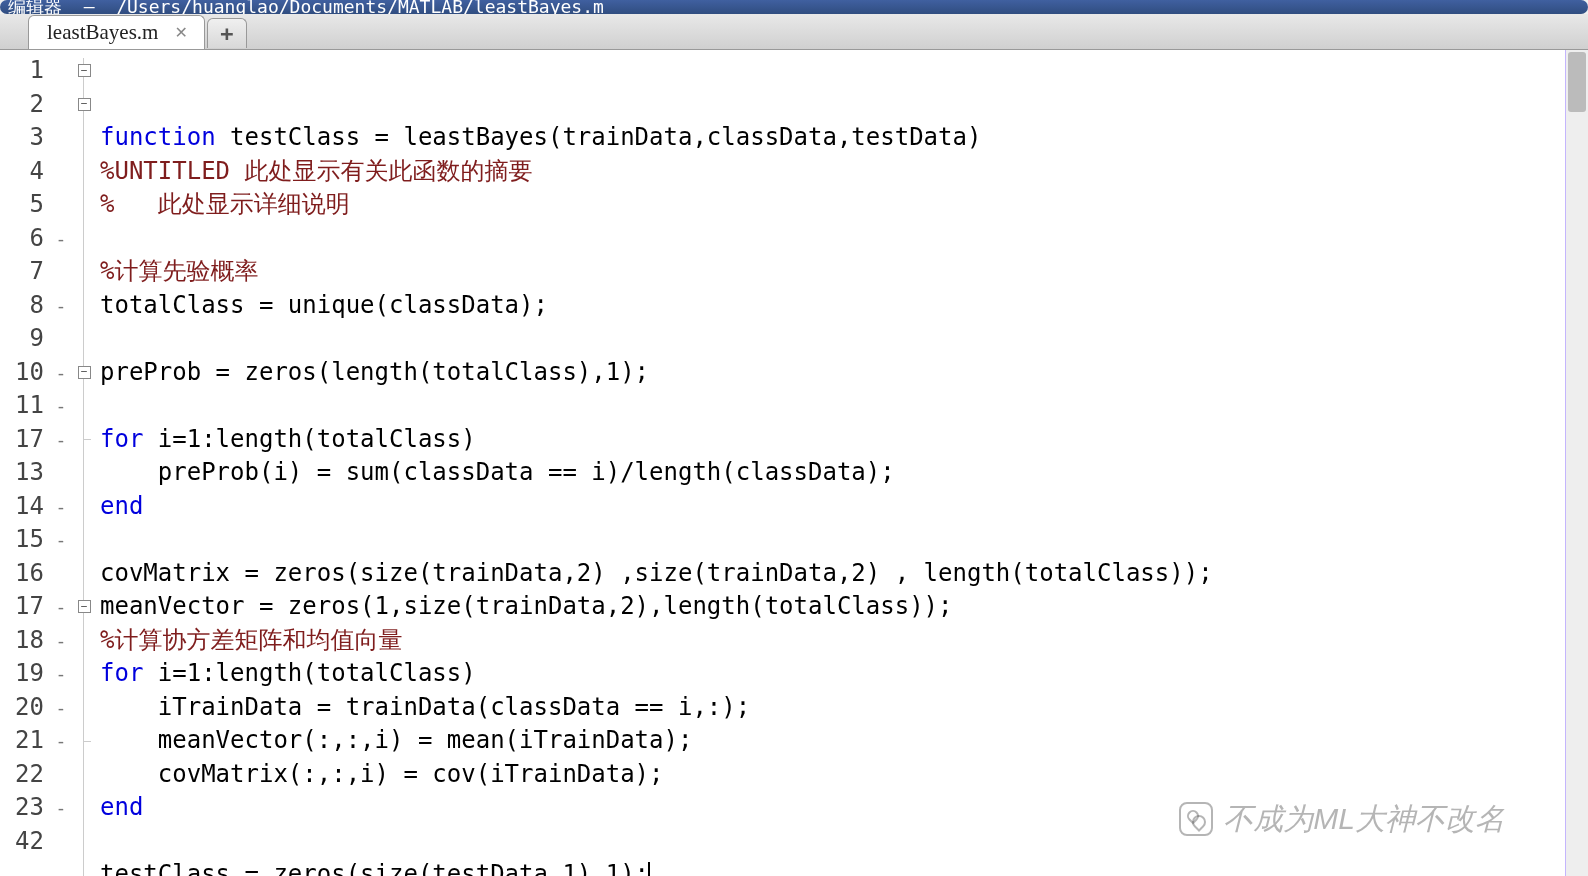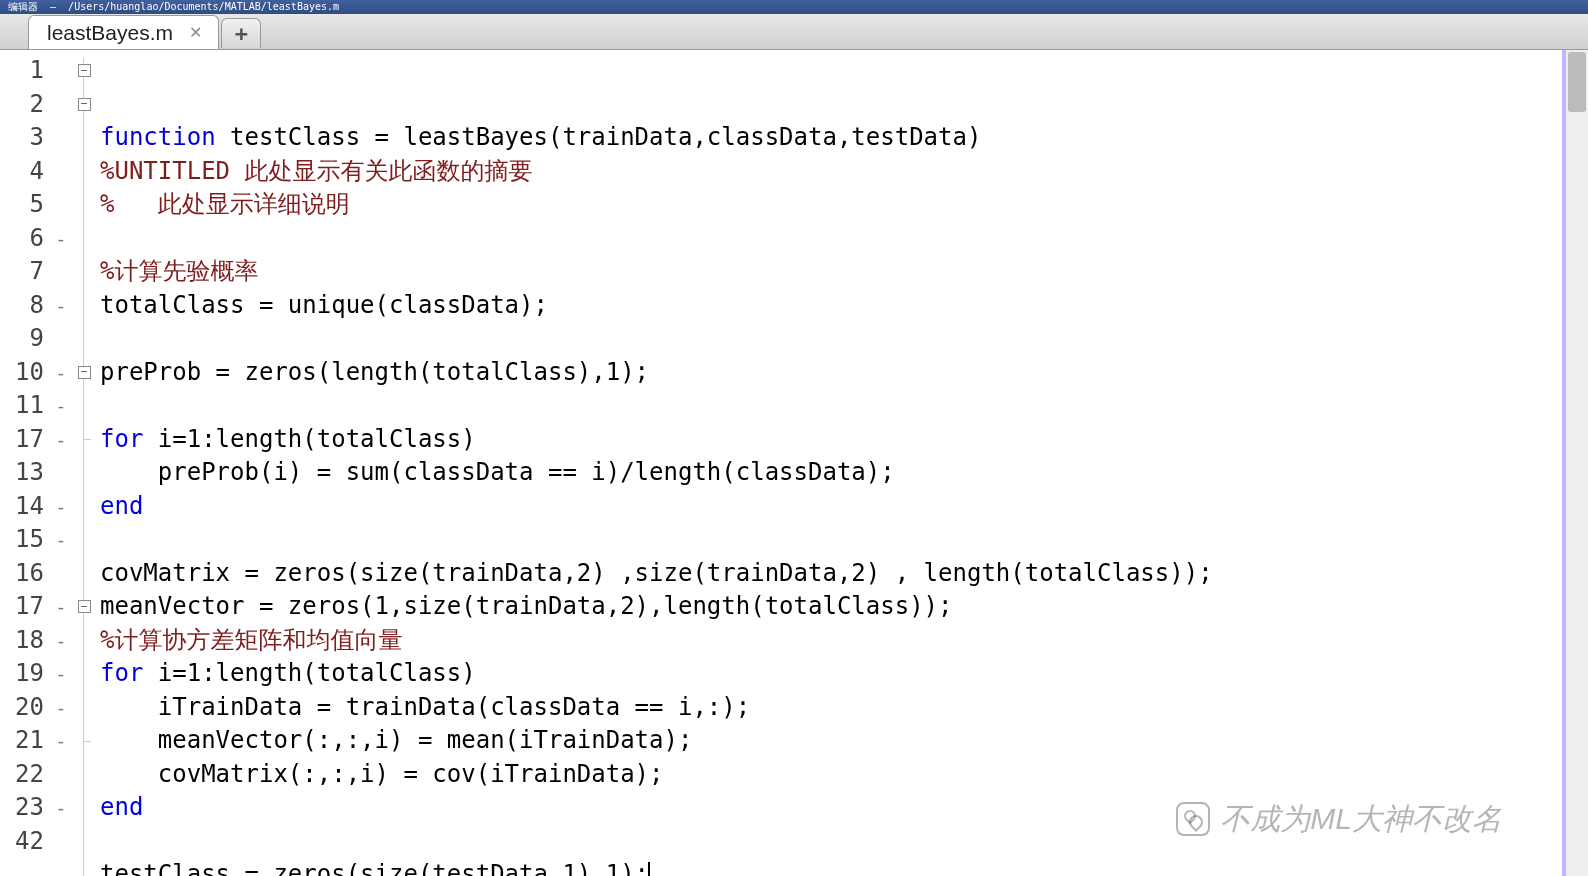--- a/index.html
+++ b/index.html
@@ -10,22 +10,23 @@
       width: 1588px;
       height: 876px;
     }
     .title-bar {
       height: 14px;
       background: linear-gradient(to bottom, #4060a0, #304d80);
       display: flex;
       align-items: center;
       padding: 0 8px;
       color: #fff;
-      font-size: 10px;
+      font-size: 18px;
       overflow: hidden;
+      border-radius: 7px;
     }
     .title-bar-text {
       flex: 1;
       white-space: nowrap;
       overflow: hidden;
     }
     .tab-bar {
       height: 36px;
       background: linear-gradient(to bottom, #e8e8e8, #d0d0d0);
       display: flex;
@@ -37,21 +38,21 @@
       background: #fff;
       border: 1px solid #999;
       border-bottom: none;
       border-top-left-radius: 6px;
       border-top-right-radius: 6px;
       padding: 6px 16px 6px 18px;
       display: flex;
       align-items: center;
       gap: 16px;
       font-size: 21px;
-      font-family: Liberation Sans, sans-serif;
+      font-family: Liberation Serif, serif;
       color: #222;
       margin-right: 2px;
       position: relative;
       height: 34px;
     }
     .tab-close {
       color: #888;
       font-size: 16px;
       cursor: pointer;
     }
@@ -155,21 +156,21 @@
     .code-area {
       flex: 1;
       font-size: 24px;
       line-height: 33.5px;
       padding-top: 4px;
       padding-left: 4px;
       white-space: pre;
       font-family: "Consolas", "Menlo", "Monaco", monospace;
       color: #000;
       position: relative;
-      border-right: 4px solid #c4b5fd;
+      border-right: 1px solid #c4b5fd;
     }
     .code-line {
       height: 33.5px;
     }
     .kw { color: #0000dd; }
     .cm { color: #7f1d1d; }
     .right-bar {
       width: 22px;
       background: #eee;
       position: relative;

